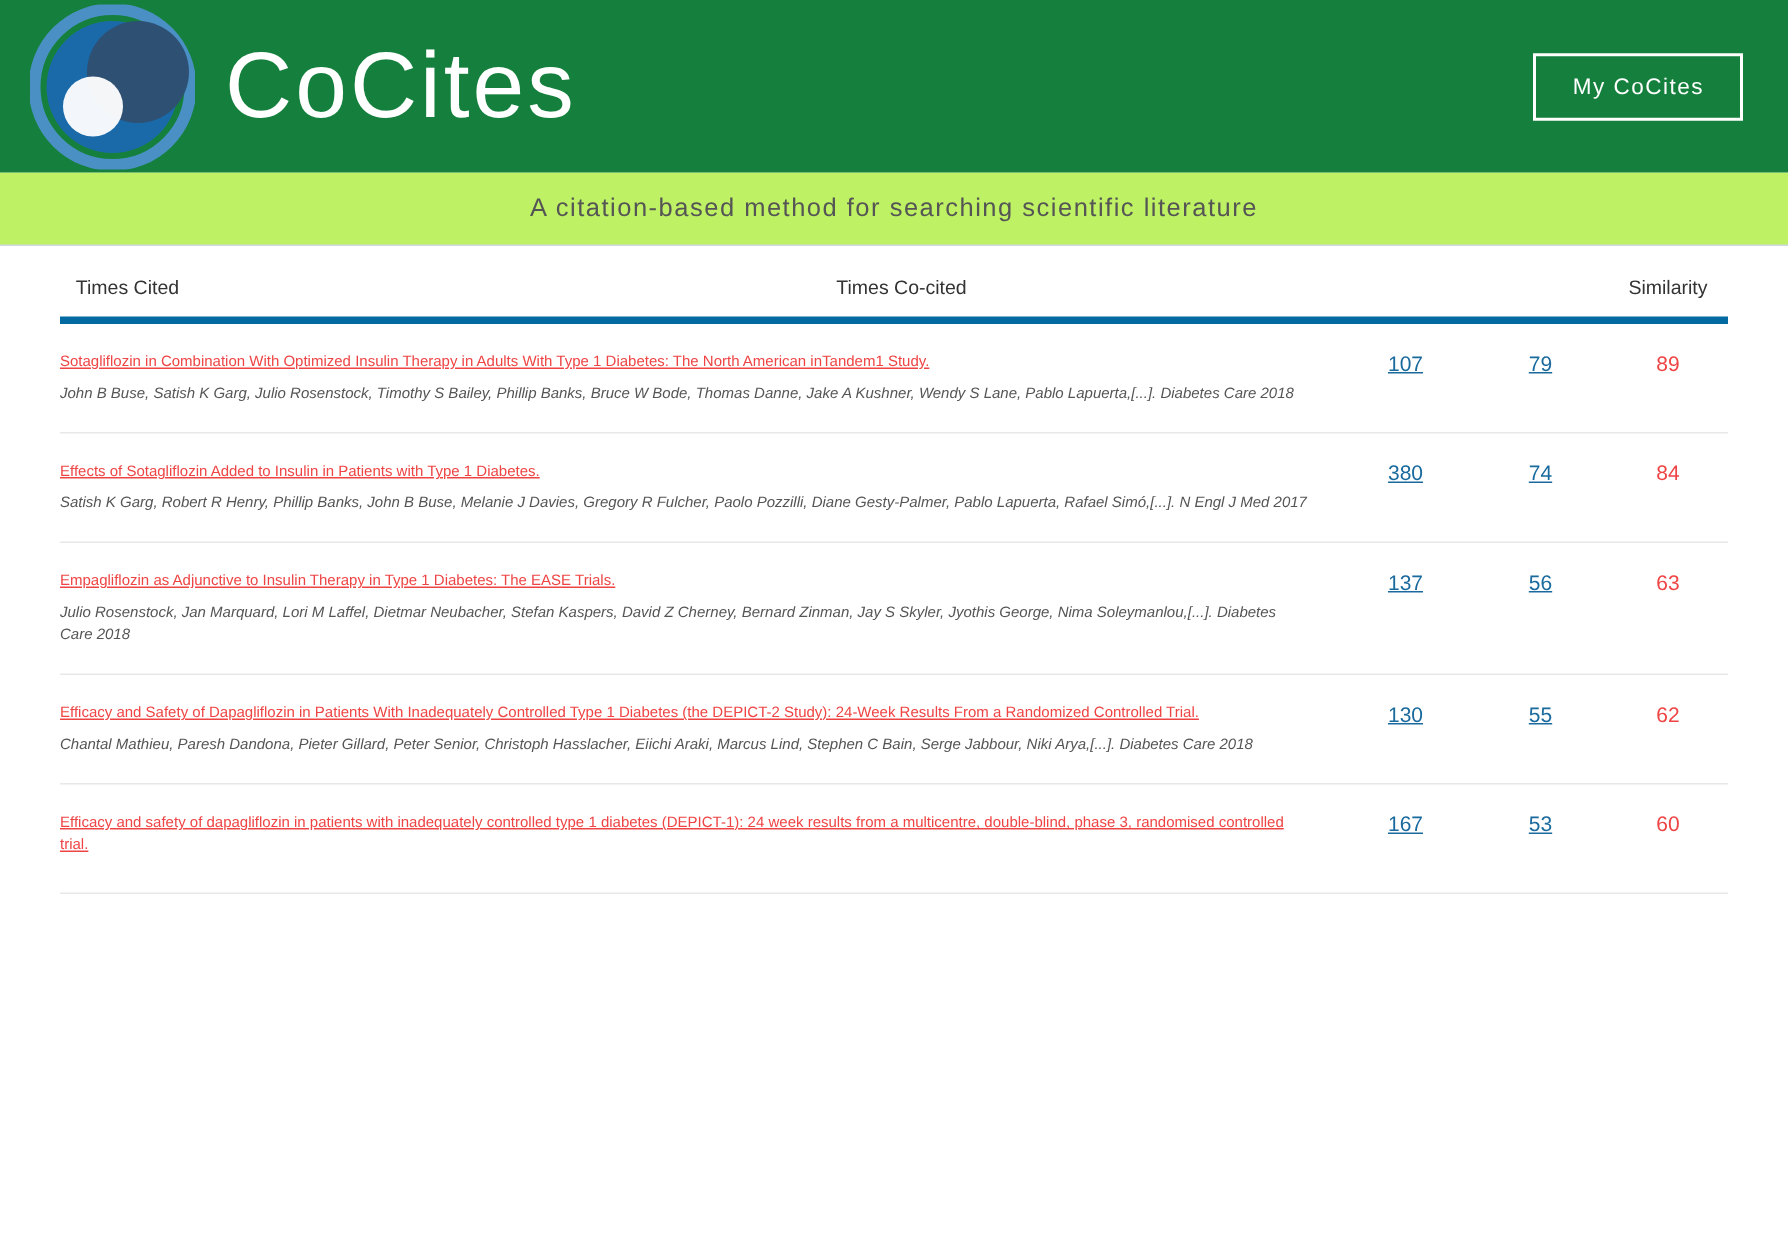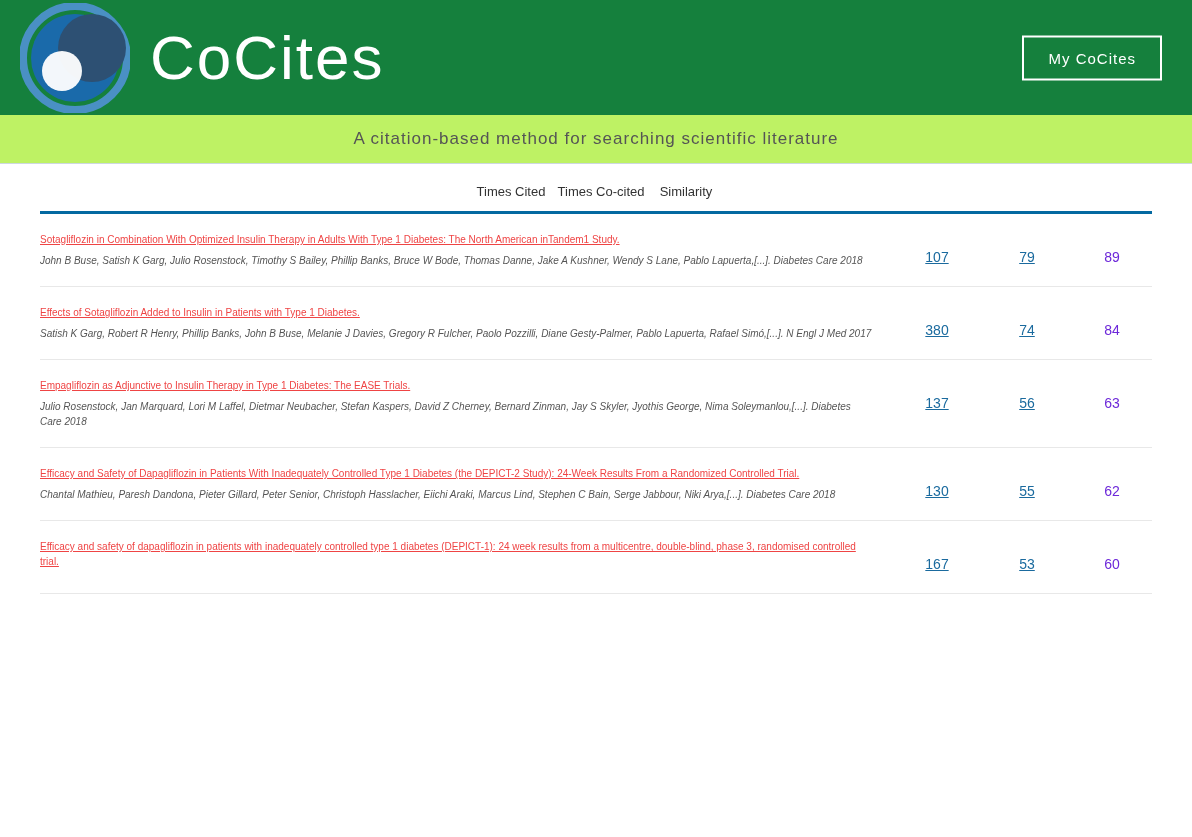--- a/index.html
+++ b/index.html
@@ -72,23 +72,23 @@
     }
 
     
     .main-content {
       padding: 0 40px 40px 40px;
     }
 
     
     .col-headers {
       display: flex;
-      justify-content: center;
+      justify-content: space-between;
       padding: 20px 0 10px 0;
-      border-bottom: 3px solid #0369a1;
+      border-bottom: 5px solid #0369a1;
     }
 
     .col-header {
       text-align: center;
       font-size: 13px;
       color: #333;
       line-height: 1.3;
     }
 
     .col-times-cited {
@@ -128,40 +128,39 @@
     .result-authors {
       font-size: 10px;
       color: #555;
       line-height: 1.5;
       font-style: italic;
     }
 
     .result-metric {
       text-align: center;
       font-size: 14px;
-      margin-top: 17px;
     }
 
     .result-metric a {
       color: #1a6a9e;
       text-decoration: underline;
       cursor: pointer;
     }
 
     .metric-times-cited {
       width: 90px;
     }
 
     .metric-times-cocited {
       width: 90px;
     }
 
     .metric-similarity {
       width: 80px;
-      color: #6d28d9;
+      color: #ef4444;
     }
   </style>
 </head>
 <body>
 
 <div class="header">
   <div class="logo-container">
 
     <div class="logo-circle">
       <svg width="110" height="110" viewBox="0 0 110 110">

